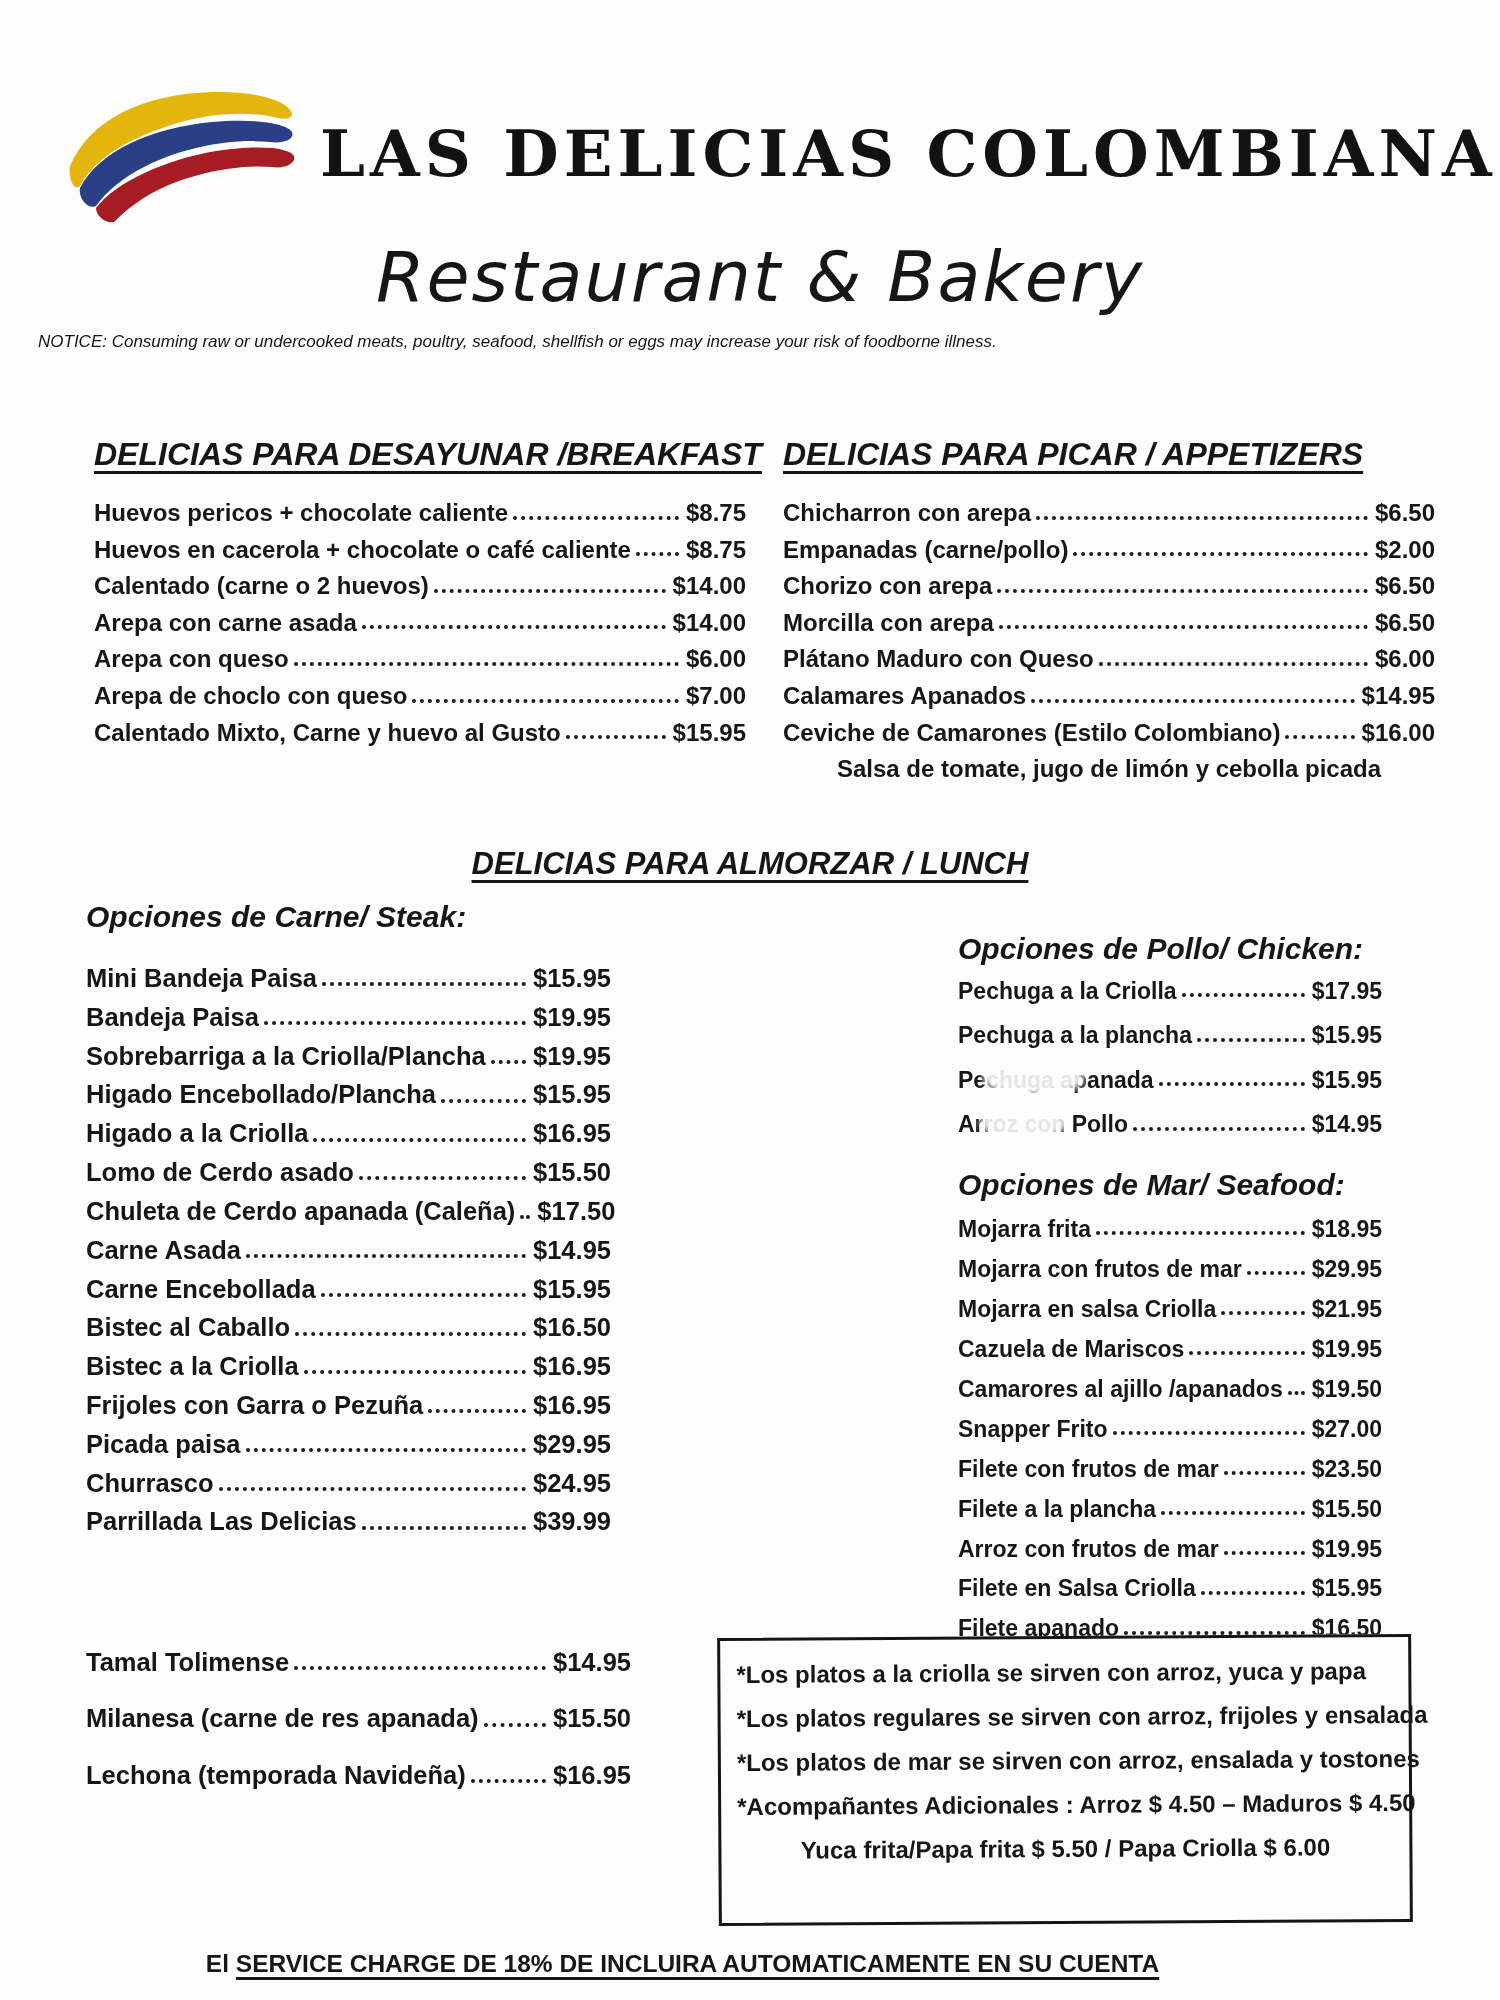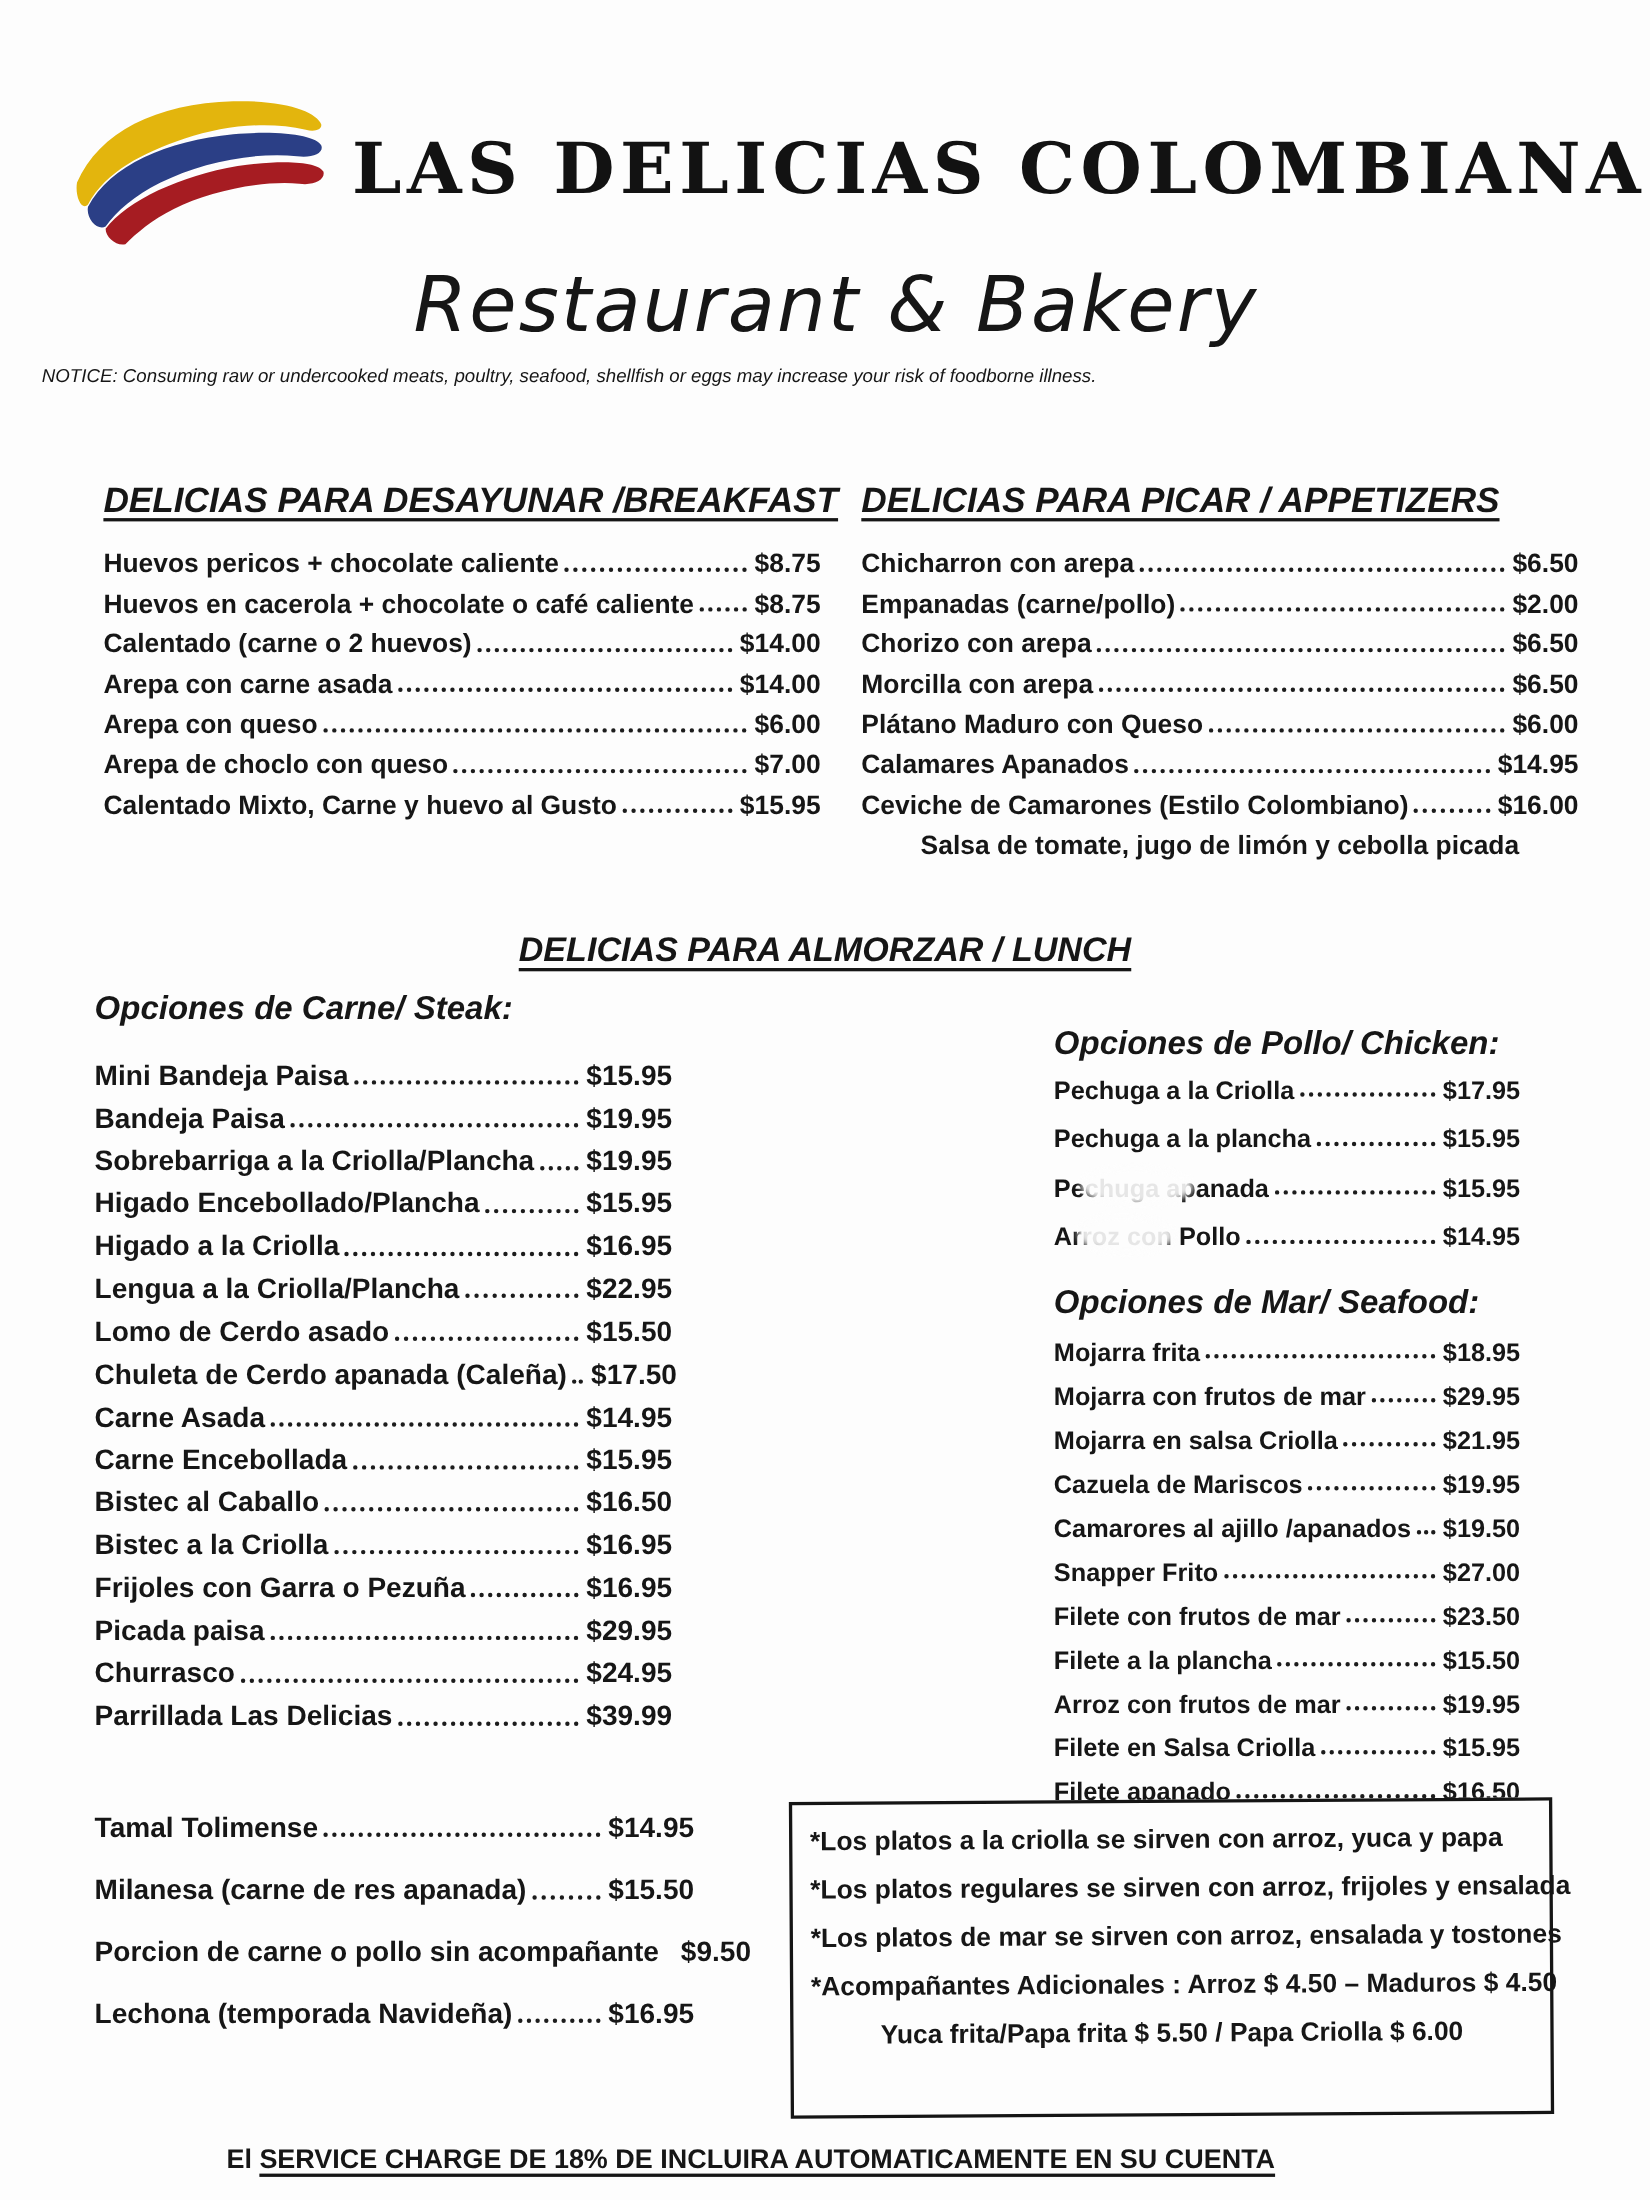--- a/index.html
+++ b/index.html
@@ -252,25 +252,20 @@
           <span class="dots"></span>
           <span class="price">$15.95</span>
         </div>
 
         <div class="row lunch-row">
           <span class="name">Higado a la Criolla</span>
           <span class="dots"></span>
           <span class="price">$16.95</span>
         </div>
 
-        <div class="row lunch-row">
-          <span class="name">Lengua a la Criolla/Plancha</span>
-          <span class="dots"></span>
-          <span class="price">$22.95</span>
-        </div>
 
         <div class="row lunch-row">
           <span class="name">Lomo de Cerdo asado</span>
           <span class="dots"></span>
           <span class="price">$15.50</span>
         </div>
 
         <div class="row lunch-row">
           <span class="name">Chuleta de Cerdo apanada (Caleña)</span>
           <span class="dots"></span>
@@ -335,25 +330,20 @@
           <span class="dots"></span>
           <span class="price">$14.95</span>
         </div>
 
         <div class="row extra-row">
           <span class="name">Milanesa (carne de res apanada)</span>
           <span class="dots"></span>
           <span class="price">$15.50</span>
         </div>
 
-        <div class="row extra-row nodots">
-          <span class="name">Porcion de carne o pollo sin acompañante</span>
-          <span class="dots"></span>
-          <span class="price">$9.50</span>
-        </div>
 
         <div class="row extra-row">
           <span class="name">Lechona (temporada Navideña)</span>
           <span class="dots"></span>
           <span class="price">$16.95</span>
         </div>
       </div>
   </div>
 
   <div class="section-chicken">

